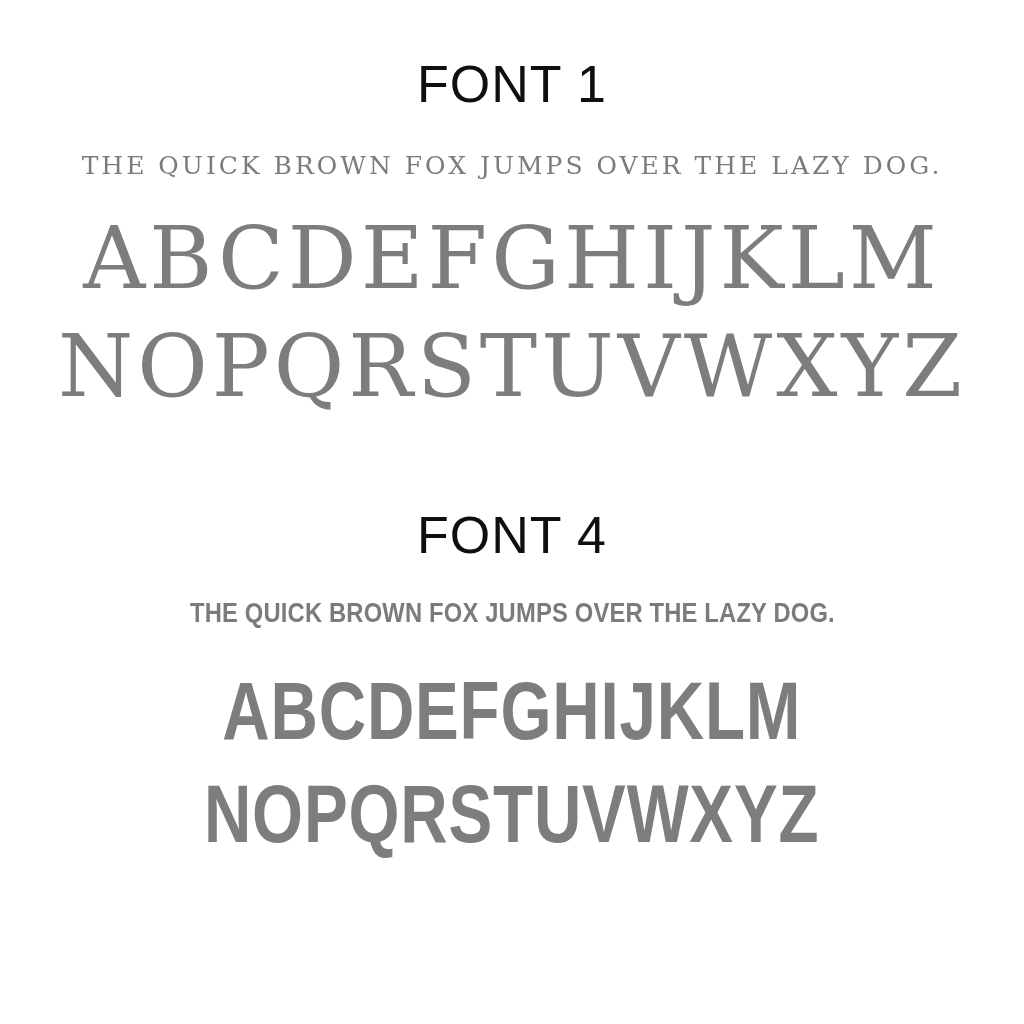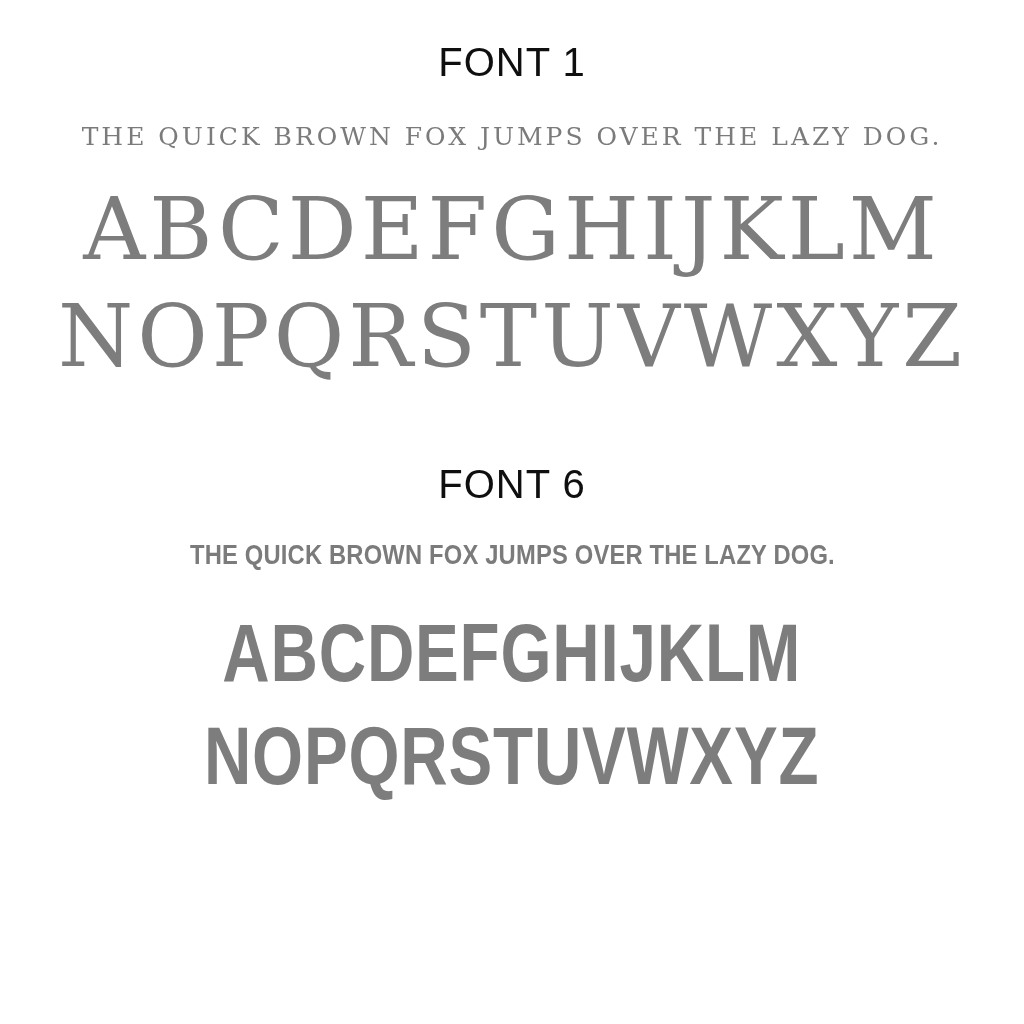--- a/index.html
+++ b/index.html
@@ -24,26 +24,27 @@
     padding-top: 40px;
   }
   .font-block {
     width: 100%;
     display: flex;
     flex-direction: column;
     align-items: center;
   }
   .block-title {
     font-family: "Liberation Sans", sans-serif;
-    font-size: 40px;
+    font-size: 52px;
     font-weight: 400;
     color: #0f0f0f;
     letter-spacing: 1px;
     line-height: 1.1;
     text-align: center;
+    margin-top: 16px;
   }
   
   .f1-pangram {
     font-family: "DejaVu Serif", serif;
     font-size: 25px;
     font-weight: 400;
     color: #7b7b7b;
     letter-spacing: 3.0px;
     white-space: nowrap;
     text-align: center;
@@ -98,19 +99,19 @@
   <div class="font-block">
     <div class="block-title">FONT 1</div>
     <div class="f1-pangram">THE QUICK BROWN FOX JUMPS OVER THE LAZY DOG.</div>
     <div class="f1-alpha row1">ABCDEFGHIJKLM</div>
     <div class="f1-alpha row2">NOPQRSTUVWXYZ</div>
   </div>
 
   <div class="spacer"></div>
 
   <div class="font-block">
-    <div class="block-title">FONT 6</div>
+    <div class="block-title">FONT 4</div>
     <div class="f2-pangram">THE QUICK BROWN FOX JUMPS OVER THE LAZY DOG.</div>
     <div class="f2-alpha row1">ABCDEFGHIJKLM</div>
     <div class="f2-alpha row2">NOPQRSTUVWXYZ</div>
   </div>
 
 </div>
 
 </body></html>

